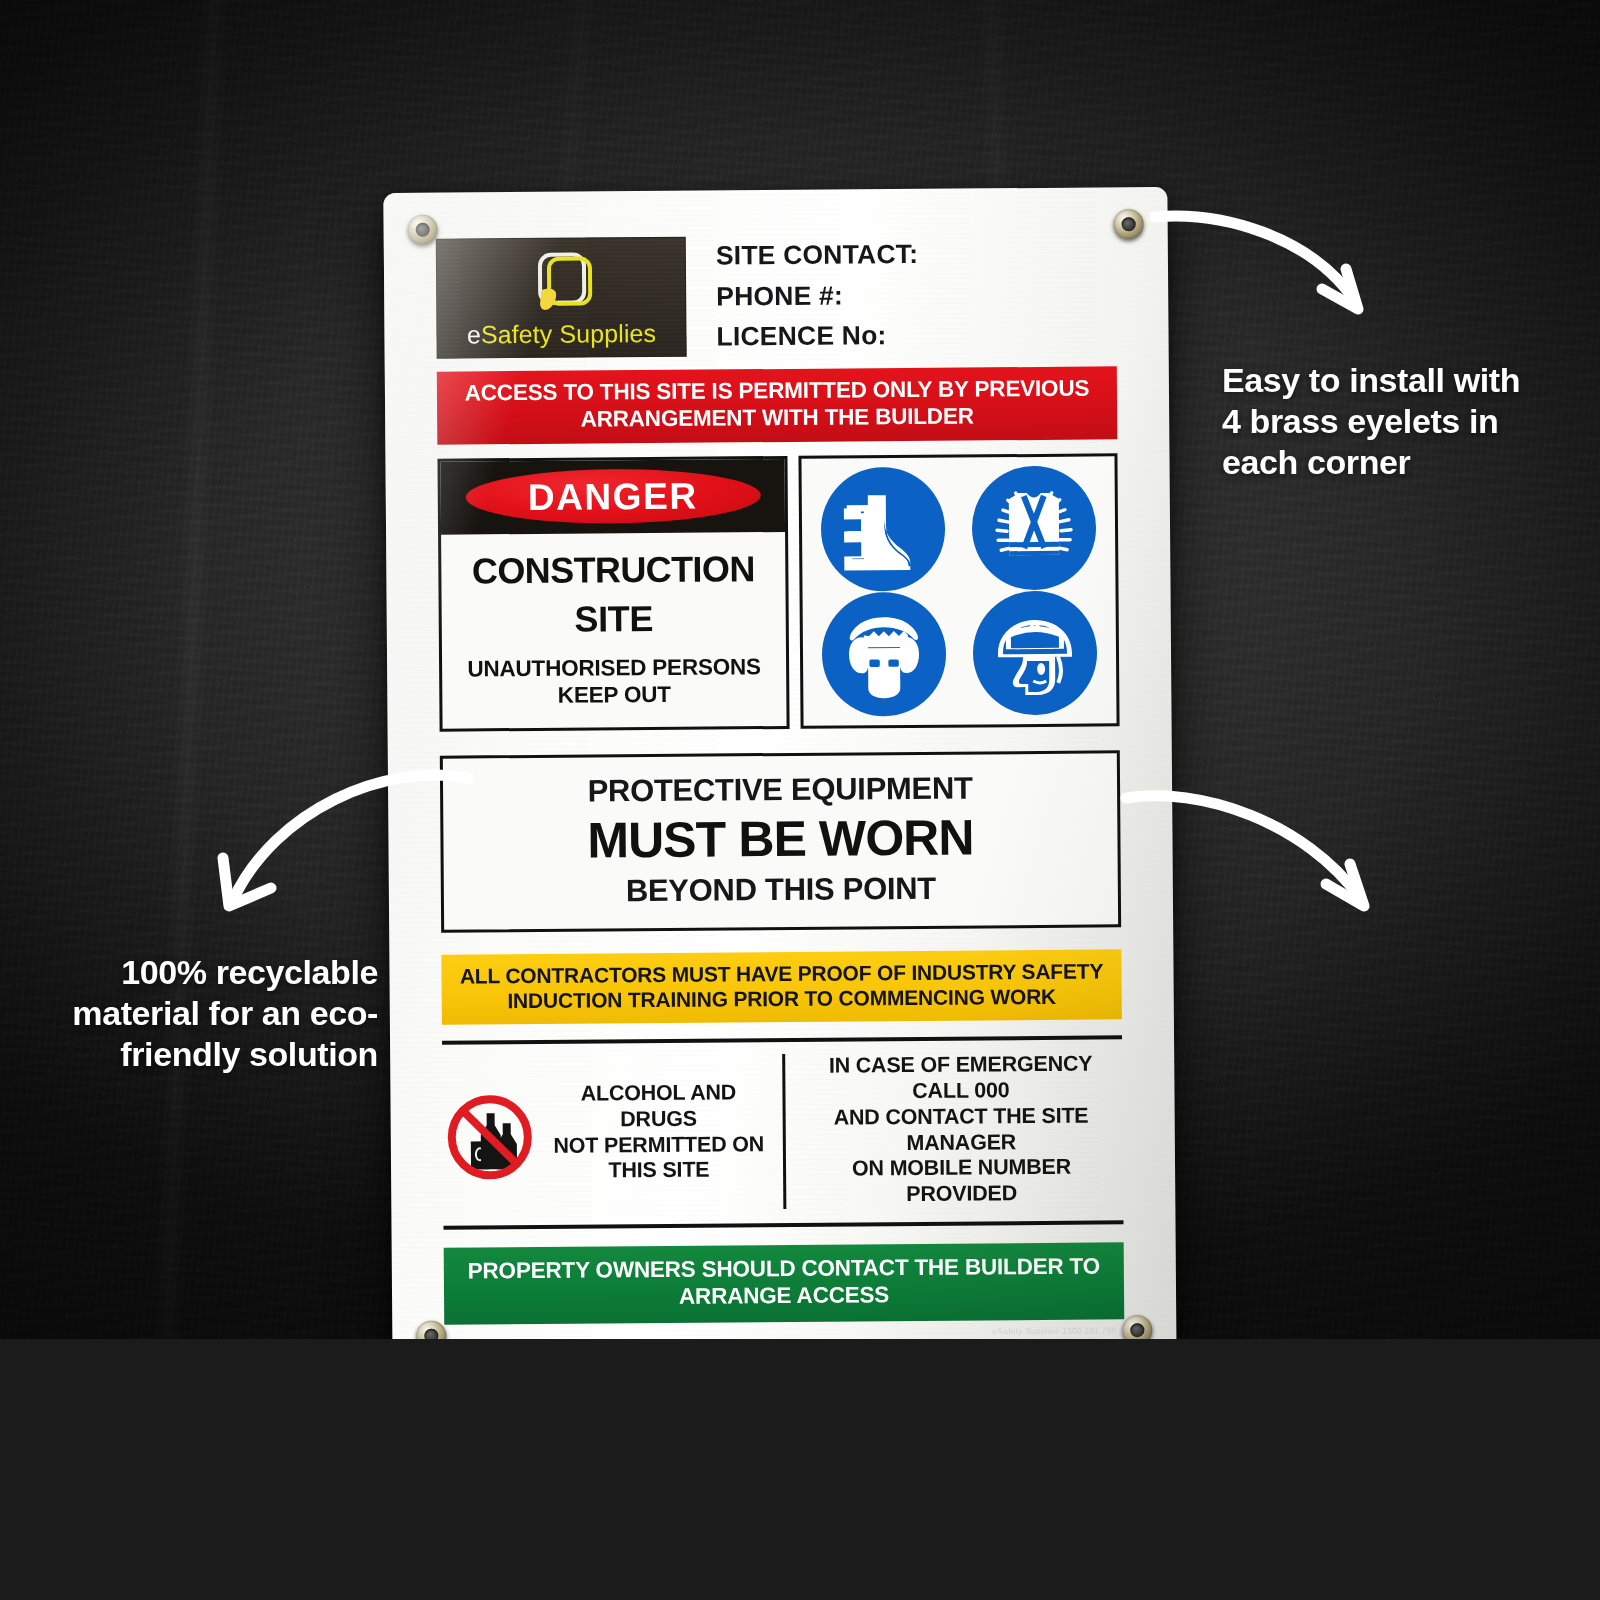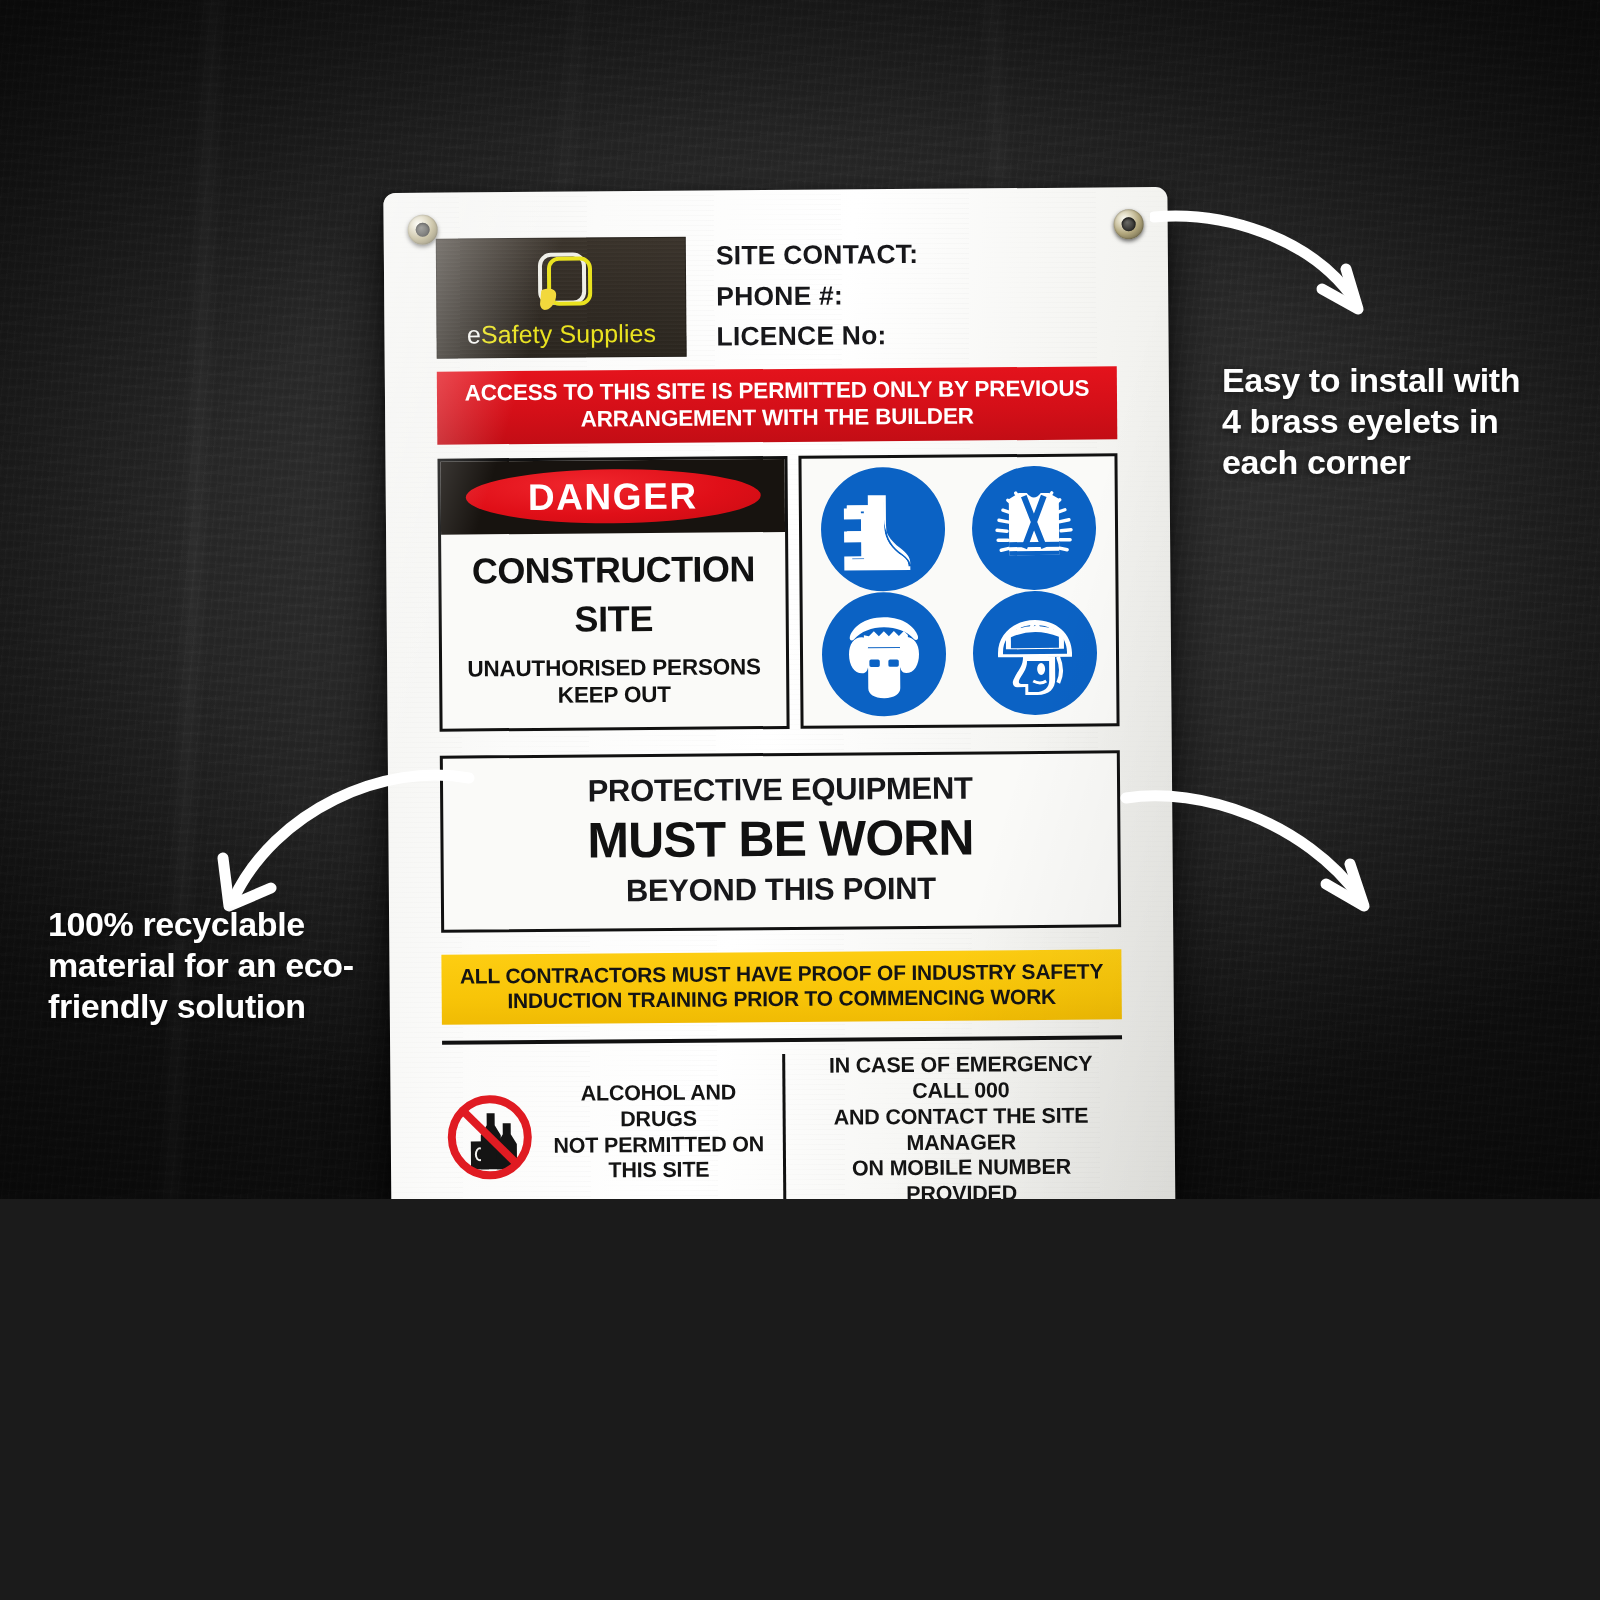--- a/index.html
+++ b/index.html
@@ -2,21 +2,21 @@
 <html><head>
 <meta charset="utf-8">
 <title>Construction Site Safety Sign Product Image</title>
 <style>
   html,body{margin:0;padding:0;}
   body{
     width:1600px;height:1600px;overflow:hidden;
     font-family:"Liberation Sans", sans-serif;
     background:#1b1b1b;
   }
-  #stage{position:relative;width:1600px;height:1199px;overflow:hidden;text-decoration:underline;}
+  #stage{position:relative;width:1600px;height:1339px;overflow:hidden;text-decoration:underline;}
 
   
   .bg{
     position:absolute;inset:0;
     background:
       radial-gradient(ellipse 70% 55% at 50% 42%, #3a3a3a 0%, #2c2c2c 45%, #1e1e1e 78%, #141414 100%),
       #1f1f1f;
   }
   .bg-tex{
     position:absolute;inset:0;opacity:.55;
@@ -173,21 +173,21 @@
   }
 
   
   .callout{
     position:absolute;color:#fff;font-weight:bold;
     font-size:34px;line-height:1.2;letter-spacing:-.4px;
     text-shadow:0 2px 7px rgba(0,0,0,.55);
   }
   .c-tr{left:1222px;top:360px;width:320px;}
   .c-br{left:1262px;top:948px;width:310px;}
-  .c-bl{left:48px;top:904px;width:330px;}
+  .c-bl{left:48px;top:952px;width:330px;text-align:right;}
 
   .arrow{position:absolute;pointer-events:none;}
   .a-tr{left:1150px;top:205px;}
   .a-br{left:1120px;top:780px;}
   .a-bl{left:185px;top:760px;}
 </style>
 </head>
 <body>
 
 <div id="stage">

